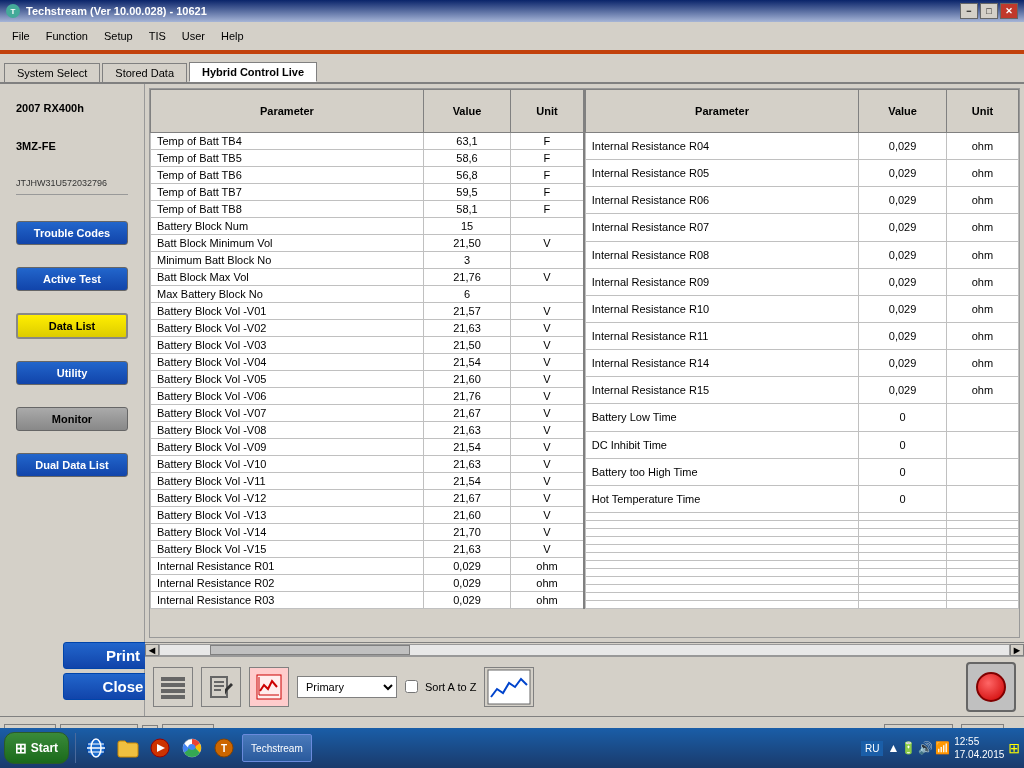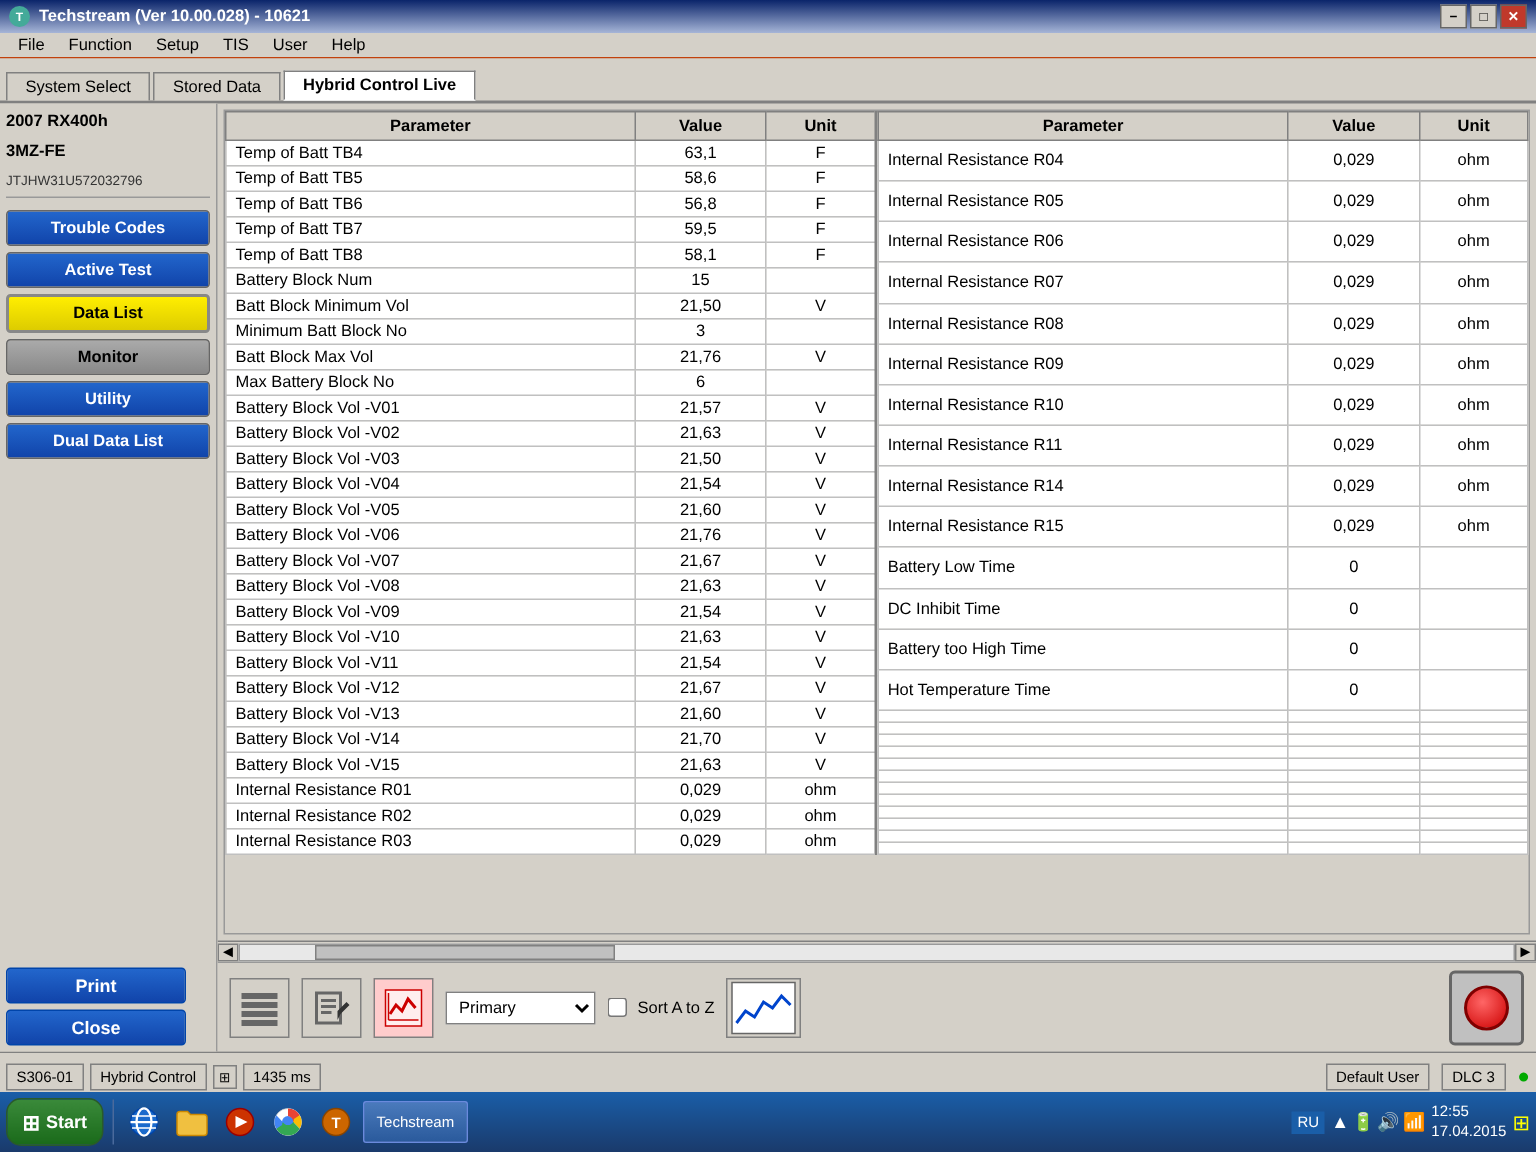--- a/index.html
+++ b/index.html
@@ -26,22 +26,22 @@
     .title-btn.min { background: #d4d0c8; }
     .title-btn.max { background: #d4d0c8; }
     .title-btn.close { background: #c0392b; color: white; }
 
     
     .menu-bar {
       background: #d4d0c8;
       padding: 2px 4px;
       display: flex;
       gap: 0;
-      border-bottom: 1px solid #c2410c;
-      height: 17px;
+      border-bottom: 4px solid #c2410c;
+      height: 32px;
       align-items: center;
     }
     .menu-item { padding: 1px 8px; cursor: pointer; font-size: 11px; }
 
     
     .tab-bar {
       background: #d4d0c8;
       display: flex;
       align-items: flex-end;
       padding: 4px 0 0 4px;
@@ -66,25 +66,25 @@
     
     .main-layout {
       display: flex;
       height: calc(768px - 22px - 20px - 30px - 24px - 40px);
     }
 
     
     .sidebar {
       width: 145px;
       background: #d4d0c8;
-      padding: 4px;
+      padding: 16px;
       border-right: 1px solid #999;
       display: flex;
       flex-direction: column;
-      gap: 4px;
+      gap: 22px;
     }
     .vehicle-info { font-size: 11px; font-weight: bold; padding: 2px 0; }
     .vin { font-size: 9px; color: #333; padding: 2px 0 6px 0; border-bottom: 1px solid #999; margin-bottom: 4px; }
     .sidebar-btn {
       width: 100%;
       padding: 5px 4px;
       border: 1px solid #666;
       cursor: pointer;
       font-size: 11px;
       font-weight: bold;
@@ -118,21 +118,21 @@
       margin: 4px;
     }
     table.data-table {
       border-collapse: collapse;
       font-size: 11px;
       width: 100%;
     }
     table.data-table th {
       background: #d4d0c8;
       border: 1px solid #808080;
-      padding: 3px 6px;
+      padding: 15px 6px;
       font-weight: bold;
       text-align: center;
     }
     table.data-table td {
       border: 1px solid #c0c0c0;
       padding: 2px 6px;
       white-space: nowrap;
       background: white;
     }
     table.data-table td.value { text-align: center; }
@@ -176,22 +176,22 @@
     }
     .record-circle {
       width: 30px; height: 30px;
       background: radial-gradient(circle at 40% 35%, #ff6666, #cc0000);
       border-radius: 50%;
       border: 2px solid #800000;
     }
     .print-close-btn {
       width: 120px; padding: 4px 0;
       background: linear-gradient(to bottom, #2266cc, #1144aa);
-      color: white; font-weight: bold; font-size: 12px;
-      border: 1px solid #0044aa; cursor: pointer; text-align: center; border-radius: 3px;
+      color: white; font-weight: bold; font-size: 15px;
+      border: 1px solid #0044aa; cursor: pointer; text-align: center; border-radius: 3px; margin-left: 47px;
     }
 
     
     .status-bar {
       height: 16px;
       background: #d4d0c8;
       border-top: 1px solid #808080;
       display: flex;
       align-items: center;
       padding: 16px 4px;
@@ -296,22 +296,22 @@
 
 <div class="main-layout">
 
   <div class="sidebar">
     <div class="vehicle-info">2007 RX400h</div>
     <div class="vehicle-info">3MZ-FE</div>
     <div class="vin">JTJHW31U572032796</div>
     <button class="sidebar-btn blue">Trouble Codes</button>
     <button class="sidebar-btn blue">Active Test</button>
     <button class="sidebar-btn yellow">Data List</button>
+    <button class="sidebar-btn blue">Utility</button>
     <button class="sidebar-btn gray">Monitor</button>
-    <button class="sidebar-btn blue">Utility</button>
     <button class="sidebar-btn blue">Dual Data List</button>
     <div style="margin-top:auto; display:flex; flex-direction:column; gap:4px;">
       <button class="print-close-btn">Print</button>
       <button class="print-close-btn">Close</button>
     </div>
   </div>
 
   <div class="data-area">
     <div class="table-container">
       <div style="display:flex; min-width: 800px;">

